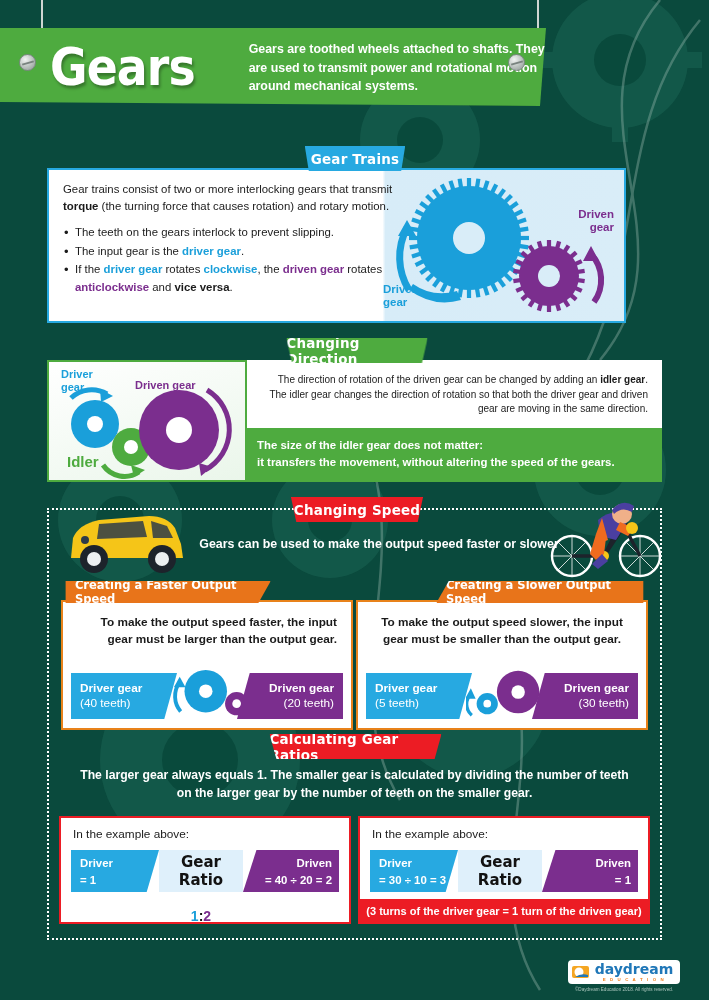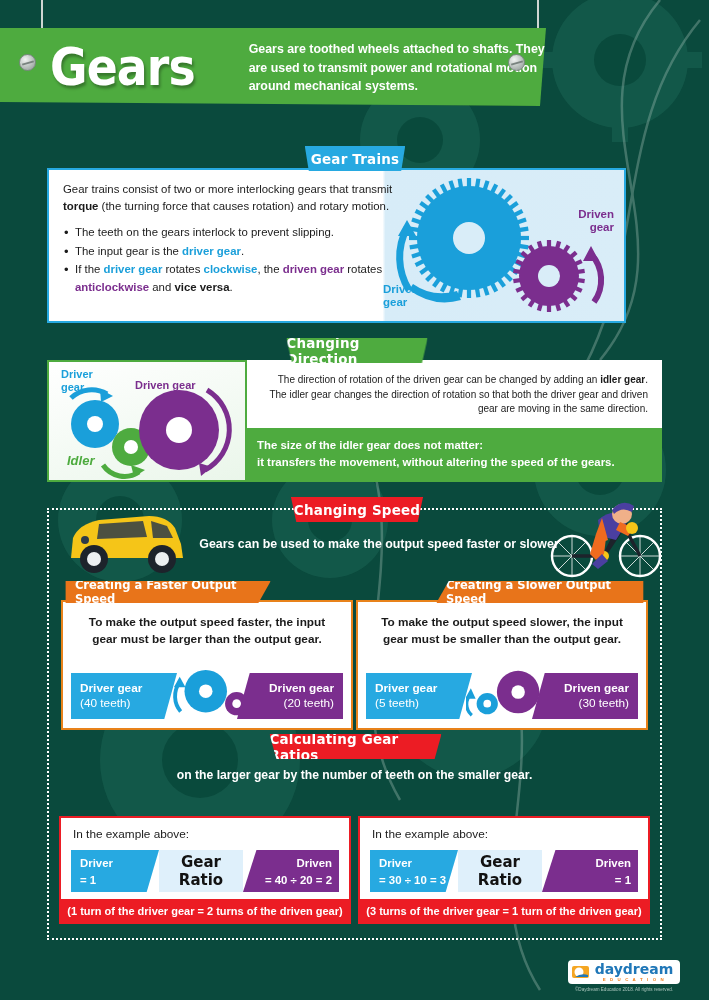--- a/index.html
+++ b/index.html
@@ -80,40 +80,40 @@
   
   #dir-card { position:absolute; left:47px; top:360px; width:615px; height:122px; z-index:4; }
   #dir-left { position:absolute; left:0; top:0; width:200px; height:122px;
               background:linear-gradient(160deg,#ffffff 0%,#eaf6ea 100%); border:2px solid #4eab3f; }
   #dir-right { position:absolute; left:200px; top:0; width:415px; height:122px; background:#ffffff; border:2px solid #ffffff;}
   #dir-para { padding:11px 12px 0 14px; font-size:10px; line-height:1.47; text-align:right; color:#1b1b1b; }
   #dir-green { position:absolute; left:200px; bottom:0; width:415px; height:54px; background:#4eab3f;
                color:#fff; font-size:11.4px; line-height:1.47; padding:9px 12px 0 10px; font-weight:600; }
   .lbl-driver-dir { position:absolute; left:12px; top:6px; color:#1a9fda; font-weight:bold; font-size:11px; line-height:1.15; }
   .lbl-driven-dir { position:absolute; left:86px; top:17px; color:#7b2e8e; font-weight:bold; font-size:11px; }
-  .lbl-idler-dir  { position:absolute; left:18px; top:91px; color:#4eab3f; font-weight:bold; font-size:13px;font-style:italic; }
+  .lbl-idler-dir  { position:absolute; left:18px; top:91px; color:#4eab3f; font-weight:bold; font-size:15px; }
 
   
   #speed-box { position:absolute; left:47px; top:508px; width:615px; height:432px;
                border:2px dotted #ffffff; z-index:3; }
   #speed-intro { position:absolute; left:150px; top:25px; width:360px; text-align:center;
                  color:#ffffff; font-size:12.4px; line-height:1.5; font-weight:600; z-index:6; }
   .car { position:absolute; left:14px; top:-14px; width:130px; height:85px; z-index:7; }
   .bike{ position:absolute; right:-6px; top:-22px; width:120px; height:92px; z-index:7; }
 
   .speed-panel { position:absolute; top:90px; width:292px; height:130px; background:#ffffff; border:2px solid #e8821a; }
   #panel-fast { left:12px; }
   #panel-slow { right:12px; }
   .panel-tab { position:absolute; top:-21px; height:22px; background:#e8741a; color:#fff;
                font-family:"DejaVu Sans", sans-serif; font-weight:bold; font-size:12px;
                display:flex; align-items:center; padding:0 10px; transform:scaleX(.96); }
   #tab-fast { left:-2px; clip-path:polygon(0 0,100% 0,94% 100%,0 100%); }
   #tab-slow { right:-2px; clip-path:polygon(6% 0,100% 0,100% 100%,0 100%); }
   .panel-text { padding:12px 14px 0 14px; font-size:11.8px; line-height:1.45; font-weight:bold; color:#1b1b1b; }
-  #panel-fast .panel-text { text-align:center; }
+  #panel-fast .panel-text { text-align:right; }
   #panel-slow .panel-text { text-align:center; }
 
   .gearbar { position:absolute; left:8px; right:8px; bottom:9px; height:46px; }
   .tagbox { position:absolute; top:0; height:46px; color:#fff; display:flex; flex-direction:column;
             justify-content:center; padding:0 9px; font-size:11.8px; line-height:1.3; }
   .tagbox .t1 { font-weight:bold; }
   .tag-driver { left:0; width:106px; background:#27a9e1; clip-path:polygon(0 0,100% 0,88% 100%,0 100%); }
   .tag-driven { right:0; width:106px; background:#7b2e8e; clip-path:polygon(12% 0,100% 0,100% 100%,0 100%);
                 text-align:right; align-items:flex-end; }
   .midfig { position:absolute; left:100px; right:100px; top:-6px; height:56px; }
@@ -464,40 +464,40 @@
         <span class="t1">Driven gear</span>
         <span>(30 teeth)</span>
       </div>
     </div>
   </div>
 </div>
 
 <div class="ribbon red" style="left:263px; top:734px; width:185px;">Calculating Gear Ratios</div>
 
 <div id="ratio-title-text">
+  <div>The larger gear always equals 1. The smaller gear is calculated by dividing the number of teeth</div>
   <div>on the larger gear by the number of teeth on the smaller gear.</div>
 </div>
 
 <div class="ratio-panel" id="ratio-fast">
   <div class="ratio-head">In the example above:</div>
   <div class="ratio-row">
     <div class="rr-driver">
       <div>Driver</div>
       <div>= 1</div>
     </div>
     <div class="rr-mid">
       <div class="gr-label">Gear Ratio</div>
       <div class="gr-val"><span style="color:#1a9fda">1</span><span style="color:#121212">:</span><span style="color:#7b2e8e">2</span></div>
     </div>
     <div class="rr-driven">
       <div>Driven</div>
       <div>= 40 ÷ 20 = 2</div>
     </div>
   </div>
-  <div class="ratio-foot">(1 turn of the driver gear = 2 turns of the driven gear)</div>
 </div>
 
 <div class="ratio-panel" id="ratio-slow">
   <div class="ratio-head">In the example above:</div>
   <div class="ratio-row">
     <div class="rr-driver">
       <div>Driver</div>
       <div>= 30 ÷ 10 = 3</div>
     </div>
     <div class="rr-mid">

